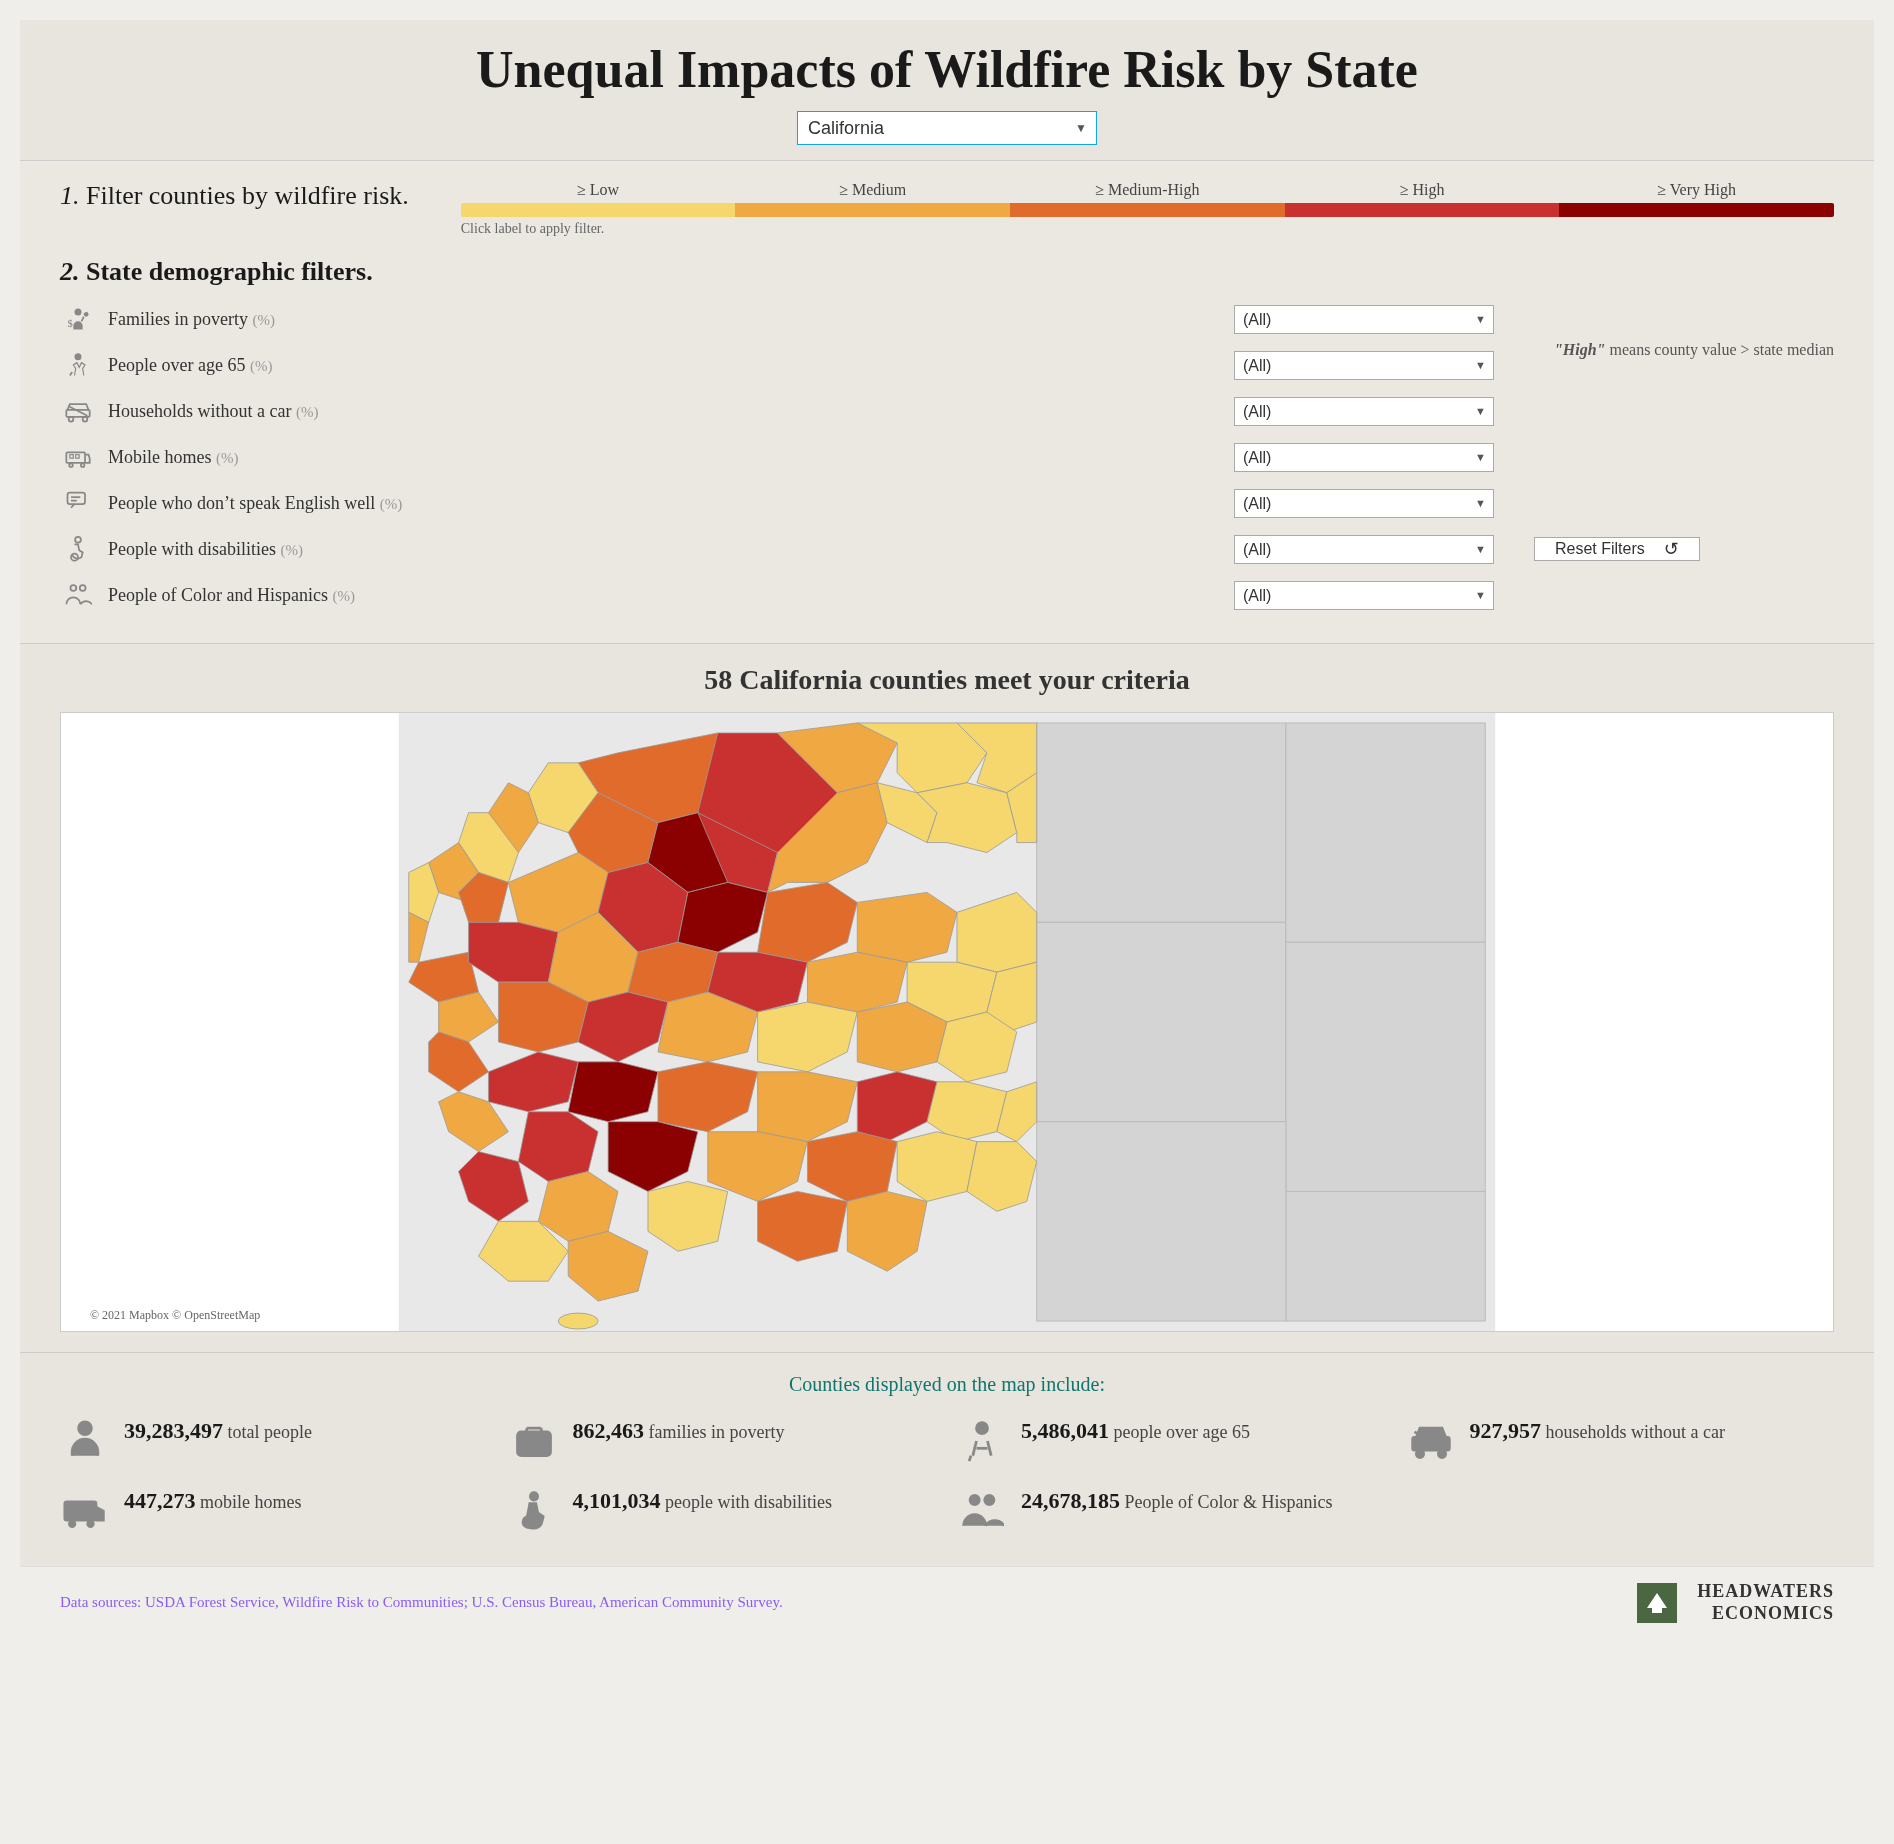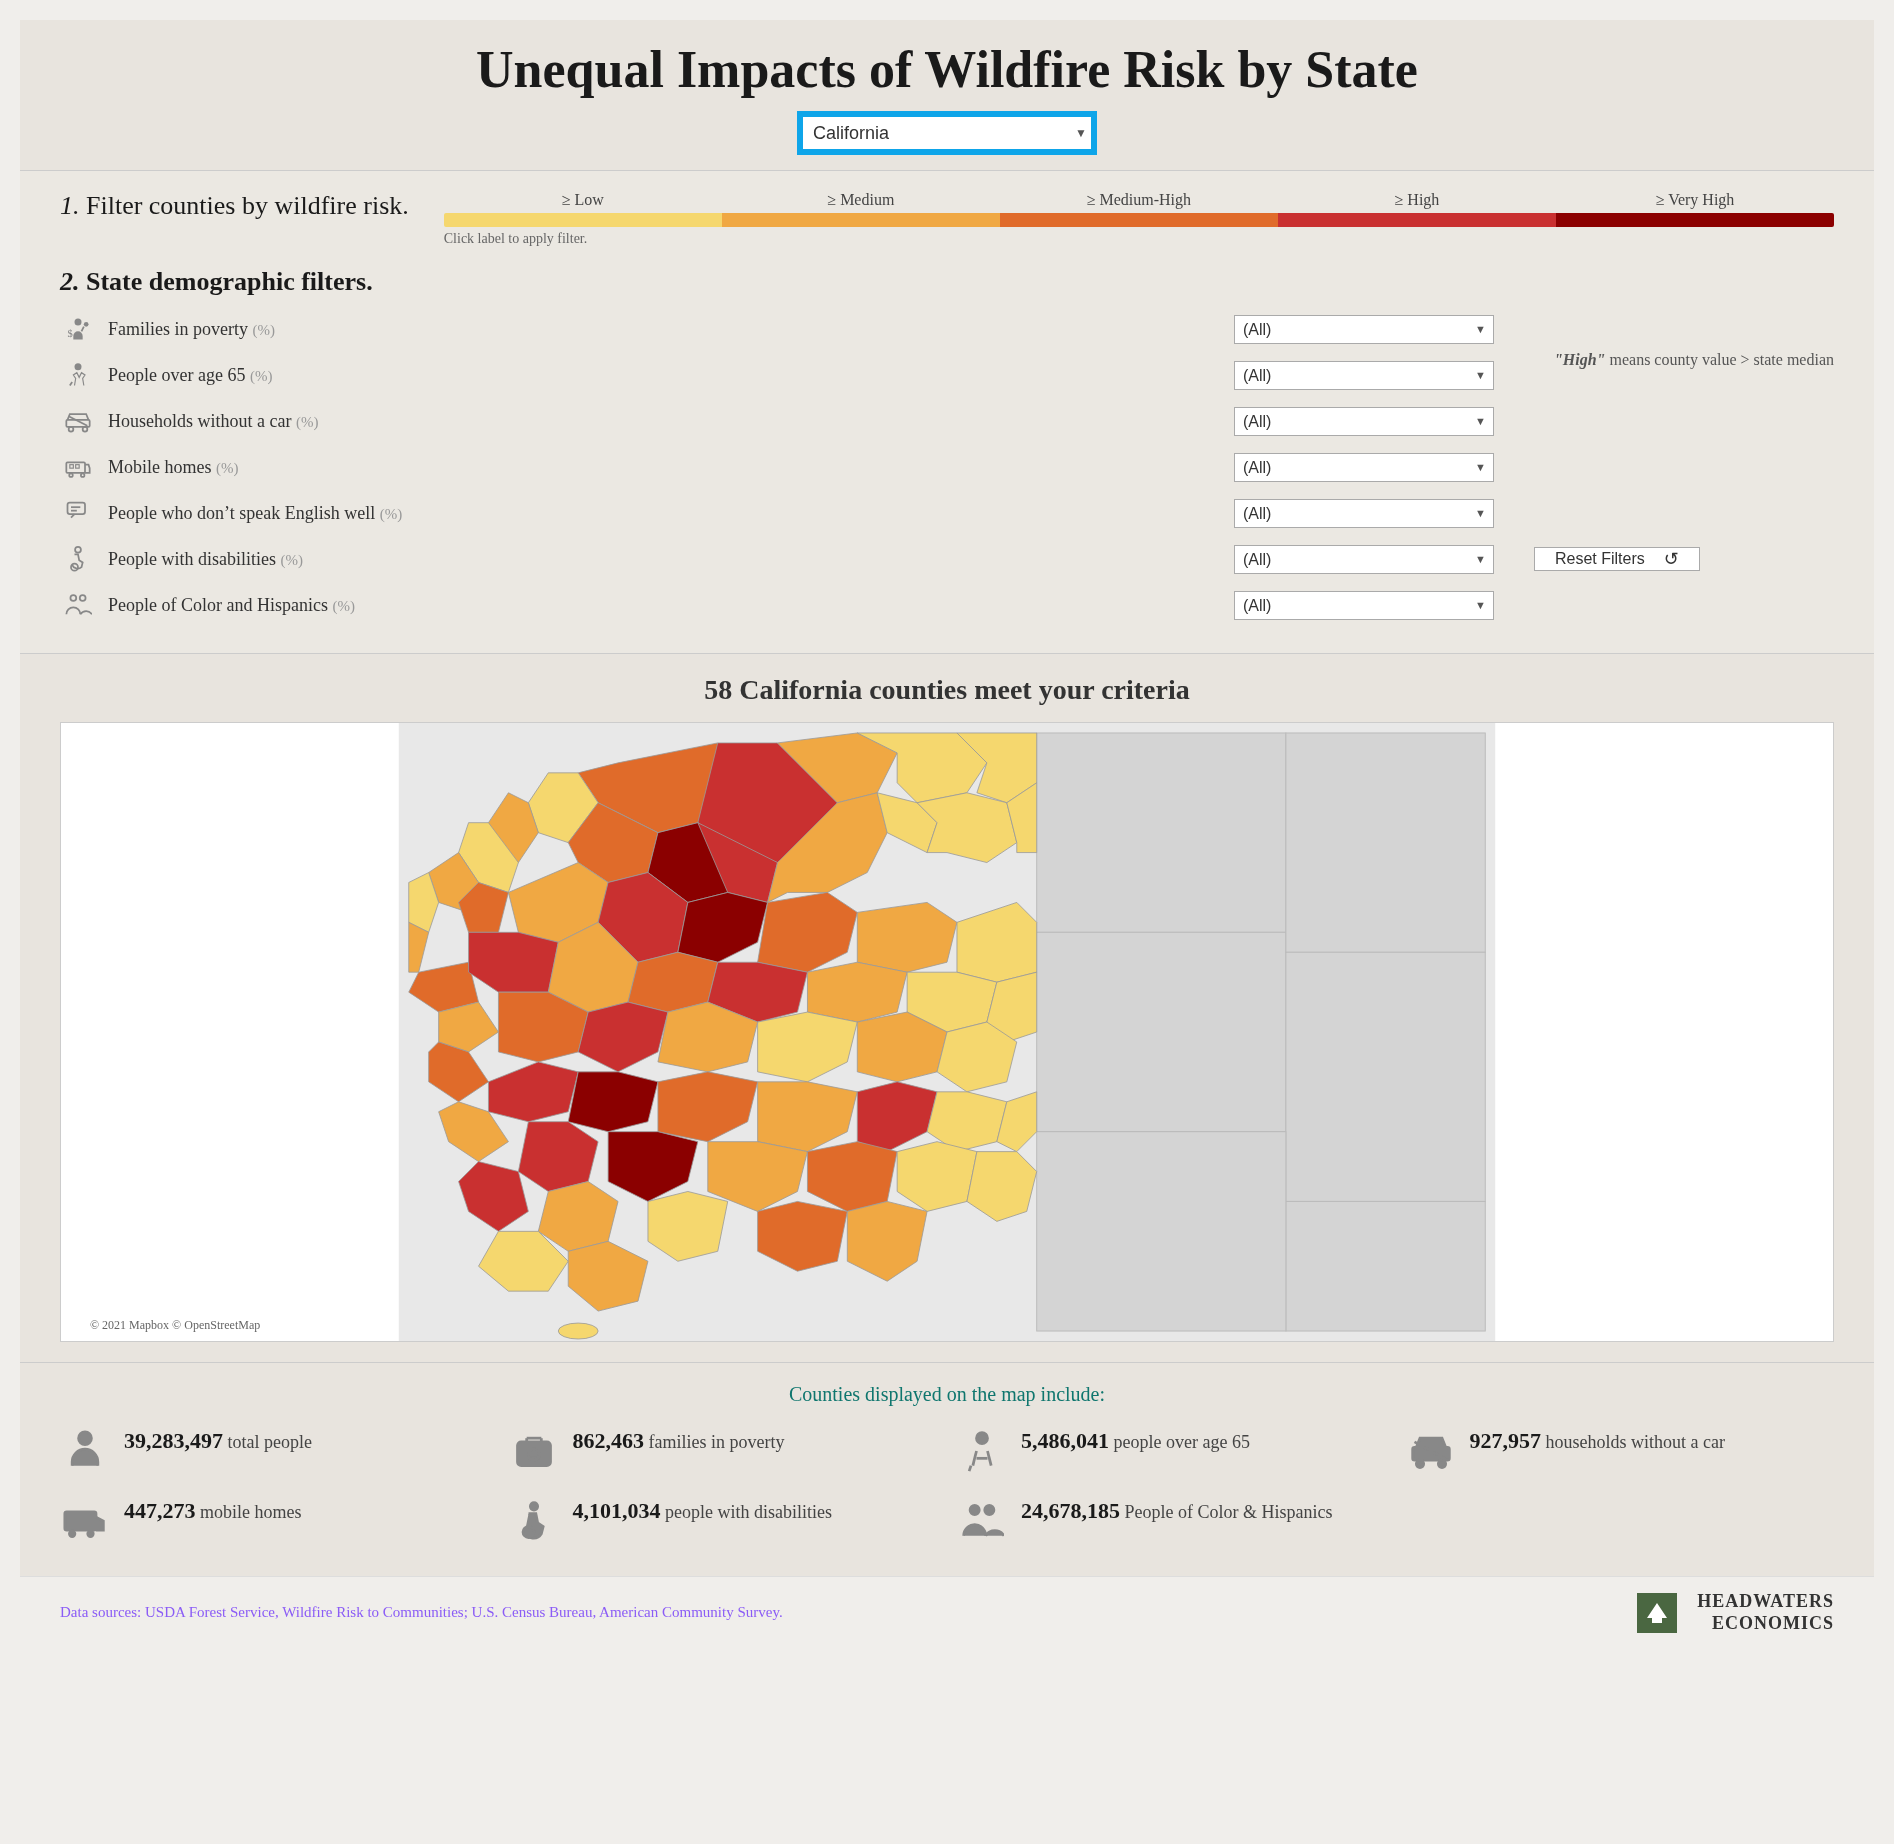--- a/index.html
+++ b/index.html
@@ -3,28 +3,28 @@
   <meta charset="utf-8">
   <style>
     * { box-sizing: border-box; margin: 0; padding: 0; }
     body { font-family: 'Georgia', serif; background: #f0eeeb; width: 1894px; min-height: 1844px; }
     
     .page-wrapper { width: 1894px; background: #f0eeeb; padding: 20px; }
     
     
     .header-section { background: #e8e4de; padding: 20px 40px 15px; text-align: center; border-bottom: 1px solid #ccc; }
     .main-title { font-size: 52px; font-weight: bold; color: #1a1a1a; font-family: Georgia, serif; margin-bottom: 12px; }
-    .state-select { font-size: 18px; padding: 6px 30px 6px 10px; border: 6px solid #0ea5e9; background: white; color: #333; width: 300px; appearance: none; cursor: pointer; }
+    .state-select { font-size: 18px; padding: 6px 30px 6px 10px; border: 1px solid #0ea5e9; background: white; color: #333; width: 300px; appearance: none; cursor: pointer; }
     .state-select-wrapper { position: relative; display: inline-block; }
     .state-select-wrapper::after { content: '▼'; position: absolute; right: 10px; top: 50%; transform: translateY(-50%); font-size: 12px; pointer-events: none; color: #555; }
 
     
     .filter-section { background: #ebe8e2; padding: 20px 40px; border-bottom: 1px solid #ccc; }
     
-    .step1 { display: flex; align-items: flex-start; gap: 35px; margin-bottom: 20px; }
+    .step1 { display: flex; align-items: flex-start; gap: 52px; margin-bottom: 20px; }
     .step-label { font-size: 26px; font-weight: bold; color: #1a1a1a; white-space: nowrap; min-width: 300px; }
     .step-label span { font-weight: normal; }
 
     .risk-filter-controls { flex: 1; }
     .risk-labels { display: flex; gap: 0; margin-bottom: 4px; }
     .risk-label-item { flex: 1; text-align: center; font-size: 16px; color: #444; cursor: pointer; }
     .risk-bar { display: flex; height: 14px; border-radius: 2px; overflow: hidden; margin-bottom: 4px; }
     .risk-bar-segment { flex: 1; }
     .risk-bar-seg1 { background: #f5d76e; }
     .risk-bar-seg2 { background: #f0a843; }

